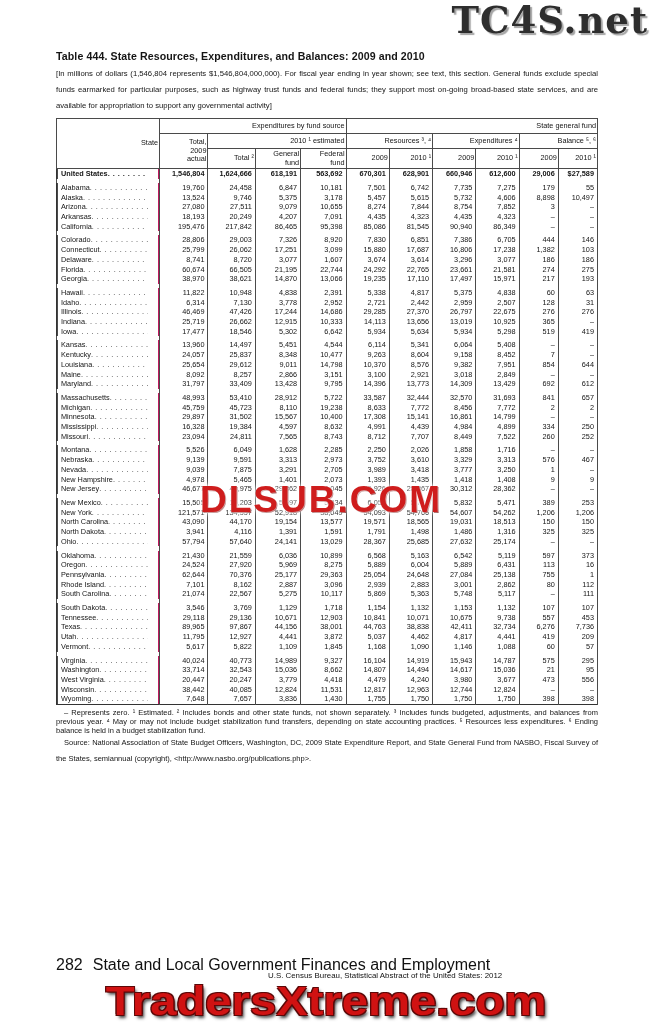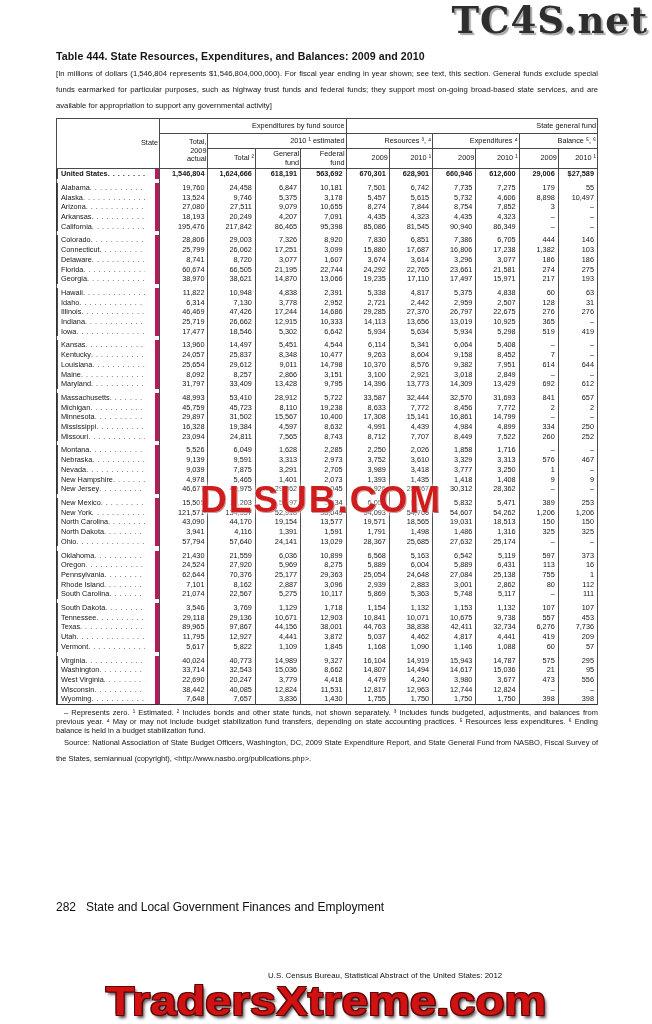--- a/index.html
+++ b/index.html
@@ -12,30 +12,30 @@
   thead th{border:1px solid #4a4a4a;font-size:7.3px;font-weight:normal;text-align:right;
            vertical-align:middle;padding:1px 1px;line-height:8.6px;background:#fff;}
   thead tr:nth-child(1) th{height:12px;}
   thead tr:nth-child(2) th{height:12px;}
   thead tr:nth-child(3) th{height:14px;}
   thead tr:nth-child(4) th{height:13px;}
   th.pre{white-space:pre-line;}
   tbody td{border-left:1px solid #4a4a4a;border-right:1px solid #4a4a4a;border-top:none;border-bottom:none;
            font-size:7.3px;line-height:9.7px;height:9.7px;text-align:right;
            padding:0 3px 0 0;white-space:nowrap;overflow:hidden;}
-  tbody td.state{text-align:left;padding:0 10px 0 3px;display:flex;border-right:4px solid #be185d;}
+  tbody td.state{text-align:left;padding:0 10px 0 3px;display:flex;border-right:1px solid #be185d;}
   tbody td.state .nm{white-space:nowrap;}
   tbody td.state .leader{flex:1;overflow:hidden;color:#222;}
   tbody td.state .leader::before{content:" . . . . . . . . . . . . . . . . . . . . . . . . . .";letter-spacing:.5px;}
   tr.us td{font-weight:bold;}
   tr.spacer td{height:4px;line-height:0;font-size:0;}
   table{border:1px solid #333;border-bottom:1px solid #333;}
   .footnotes{font-size:7.5px;line-height:9.1px;margin:3px 0 0 0;text-align:justify;text-indent:8px;}
   .source{font-size:7.5px;line-height:16px;margin:0;text-align:justify;text-indent:8px;}
-  .page-footer{position:absolute;left:56px;top:900px;font-size:12px;color:#111;}
+  .page-footer{position:absolute;left:56px;top:956px;font-size:16px;color:#111;}
   .page-footer .pnum{margin-right:10px;}
   .citation{position:absolute;left:268px;top:971px;font-size:7.9px;color:#111;white-space:nowrap;}
   .citation .it{}
   
   .wm-top{position:absolute;top:-2px;right:4px;font-family:"DejaVu Serif",serif;font-weight:bold;
           font-size:37px;color:#2e2e2e;letter-spacing:1px;text-shadow:2px 2px 1px #a5a5a5;}
   .wm-mid{position:absolute;left:192px;top:479px;font-size:37px;font-weight:bold;color:#cf1d1d;
           letter-spacing:2px;font-family:"Liberation Sans",sans-serif;
           text-shadow:0 0 4px #fff,0 0 8px #fff,1px 1px 0 #7a0d0d;margin-left:8px;}
   .wm-bottom{position:absolute;bottom:0px;left:326px;transform:translateX(-50%) scaleX(1.18);
@@ -446,21 +446,21 @@
               <span class="leader"></span>
             </td>
             <td class="num">25,654</td>
             <td class="num">29,612</td>
             <td class="num">9,011</td>
             <td class="num">14,798</td>
             <td class="num">10,370</td>
             <td class="num">8,576</td>
             <td class="num">9,382</td>
             <td class="num">7,951</td>
-            <td class="num">614</td>
+            <td class="num">854</td>
             <td class="num">644</td>
           </tr>
           <tr>
             <td class="state">
               <span class="nm">Maine</span>
               <span class="leader"></span>
             </td>
             <td class="num">8,092</td>
             <td class="num">8,257</td>
             <td class="num">2,866</td>
@@ -996,21 +996,21 @@
             <td class="num">14,617</td>
             <td class="num">15,036</td>
             <td class="num">21</td>
             <td class="num">95</td>
           </tr>
           <tr>
             <td class="state">
               <span class="nm">West Virginia</span>
               <span class="leader"></span>
             </td>
-            <td class="num">22,690</td>
+            <td class="num">20,447</td>
             <td class="num">20,247</td>
             <td class="num">3,779</td>
             <td class="num">4,418</td>
             <td class="num">4,479</td>
             <td class="num">4,240</td>
             <td class="num">3,980</td>
             <td class="num">3,677</td>
             <td class="num">473</td>
             <td class="num">556</td>
           </tr>

